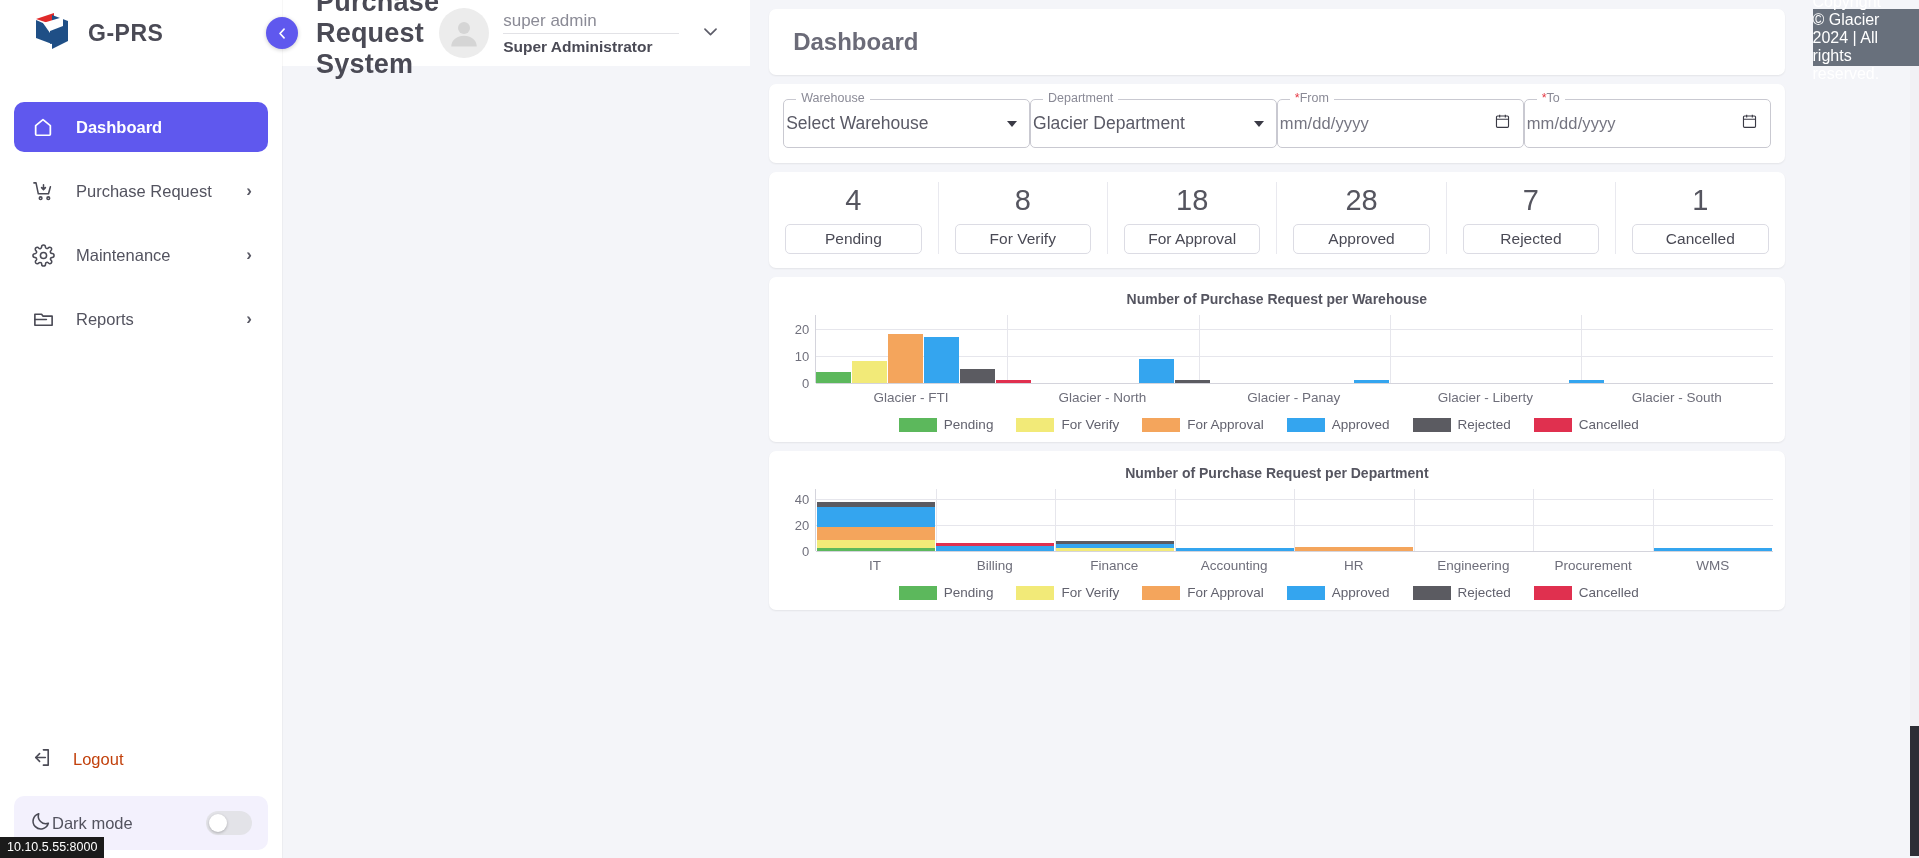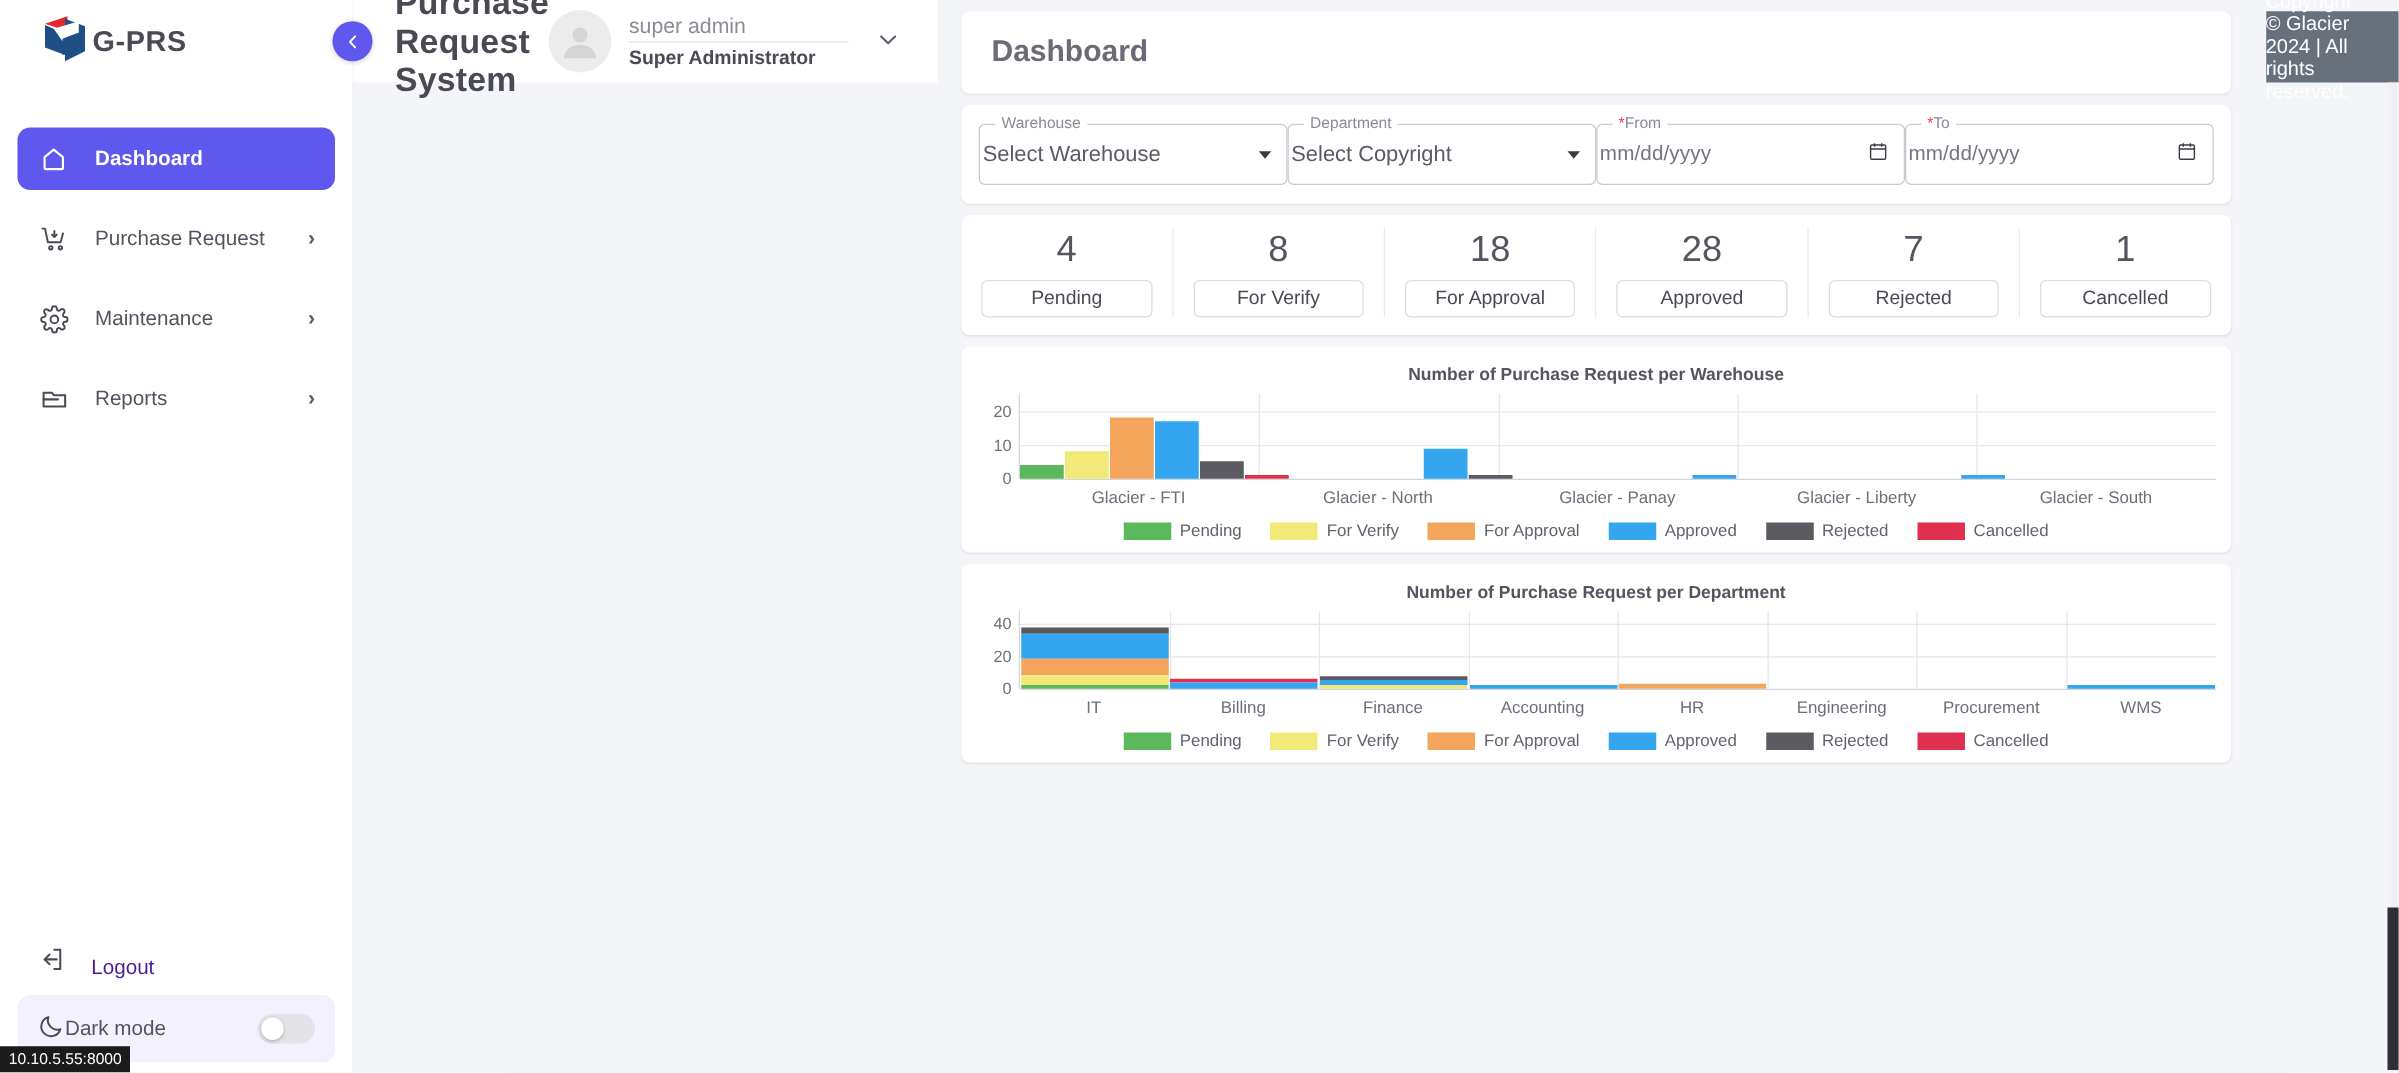--- a/index.html
+++ b/index.html
@@ -12,41 +12,41 @@
   }
   .app { display: flex; width: 1919px; height: 858px; position: relative; }
 
   
   .sidebar {
     width: 282px; min-width: 282px; height: 858px;
     background: #fff; position: relative; z-index: 30;
     display: flex; flex-direction: column;
     box-shadow: 1px 0 0 rgba(0,0,0,0.03);
   }
-  .brand { height: 66px; display: flex; align-items: center; padding-left: 30px; }
+  .brand { height: 66px; display: flex; align-items: center; padding-left: 30px; gap: 14px; }
   .brand-logo { width: 44px; height: 44px; position: relative; flex: 0 0 44px; }
   .brand-text { font-size: 23px; font-weight: 700; color: #4a4a55; letter-spacing: .5px; }
 
   .nav { margin-top: 36px; padding: 0 14px; flex: 1; }
   .nav-item {
     display: flex; align-items: center; gap: 20px;
     height: 50px; padding: 0 16px; margin-bottom: 14px;
     border-radius: 10px; cursor: pointer;
     font-size: 16.5px; color: #53535f;
   }
   .nav-item .ic { width: 26px; display: flex; justify-content: center; flex: 0 0 26px; }
   .nav-item.active { background: #5f58ee; color: #fff; font-weight: 700; }
   .nav-item .lbl { flex: 1; }
   .nav-item .chev { font-size: 17px; color: #5a5a66; font-weight: 700; }
 
   .sidebar-bottom { padding: 0 14px 8px; }
   .logout-item {
-    display: flex; align-items: flex-end; gap: 20px;
+    display: flex; align-items: center; gap: 20px;
     height: 50px; padding: 0 16px; border-radius: 10px;
-    font-size: 16.5px; color: #4c1d95; cursor: pointer; margin-bottom: 12px;
+    font-size: 16.5px; color: #c2410c; cursor: pointer; margin-bottom: 12px;
   }
   .darkmode {
     display: flex; align-items: center; 
     height: 54px; padding: 0 16px; border-radius: 10px;
     background: #f3f1fd; color: #53535f; font-size: 16.5px; cursor: pointer;
   }
   .toggle {
     margin-left: auto; width: 46px; height: 24px; border-radius: 13px;
     background: #e3e3e8; position: relative; cursor: pointer;
   }
@@ -289,21 +289,21 @@
         <div class="field">
           <span class="legend-lbl">Warehouse</span>
           <div class="fld-box sel">
             <span class="ph">Select Warehouse</span>
             <span class="arrow-dn"></span>
           </div>
         </div>
         <div class="field">
           <span class="legend-lbl">Department</span>
           <div class="fld-box sel">
-            <span class="ph">Select Copyright</span>
+            <span class="ph">Glacier Department</span>
             <span class="arrow-dn"></span>
           </div>
         </div>
         <div class="field">
           <span class="legend-lbl"><span class="req">*</span><span>From</span></span>
           <div class="fld-box">
             <span class="date-ph">mm/dd/yyyy</span>
             <span class="cal-ic">
               <svg width="17" height="18" viewBox="0 0 24 24" fill="none" stroke="#3a3a45" stroke-width="1.6">
                   <rect x="3.5" y="5" width="17" height="16" rx="1.5"></rect>

